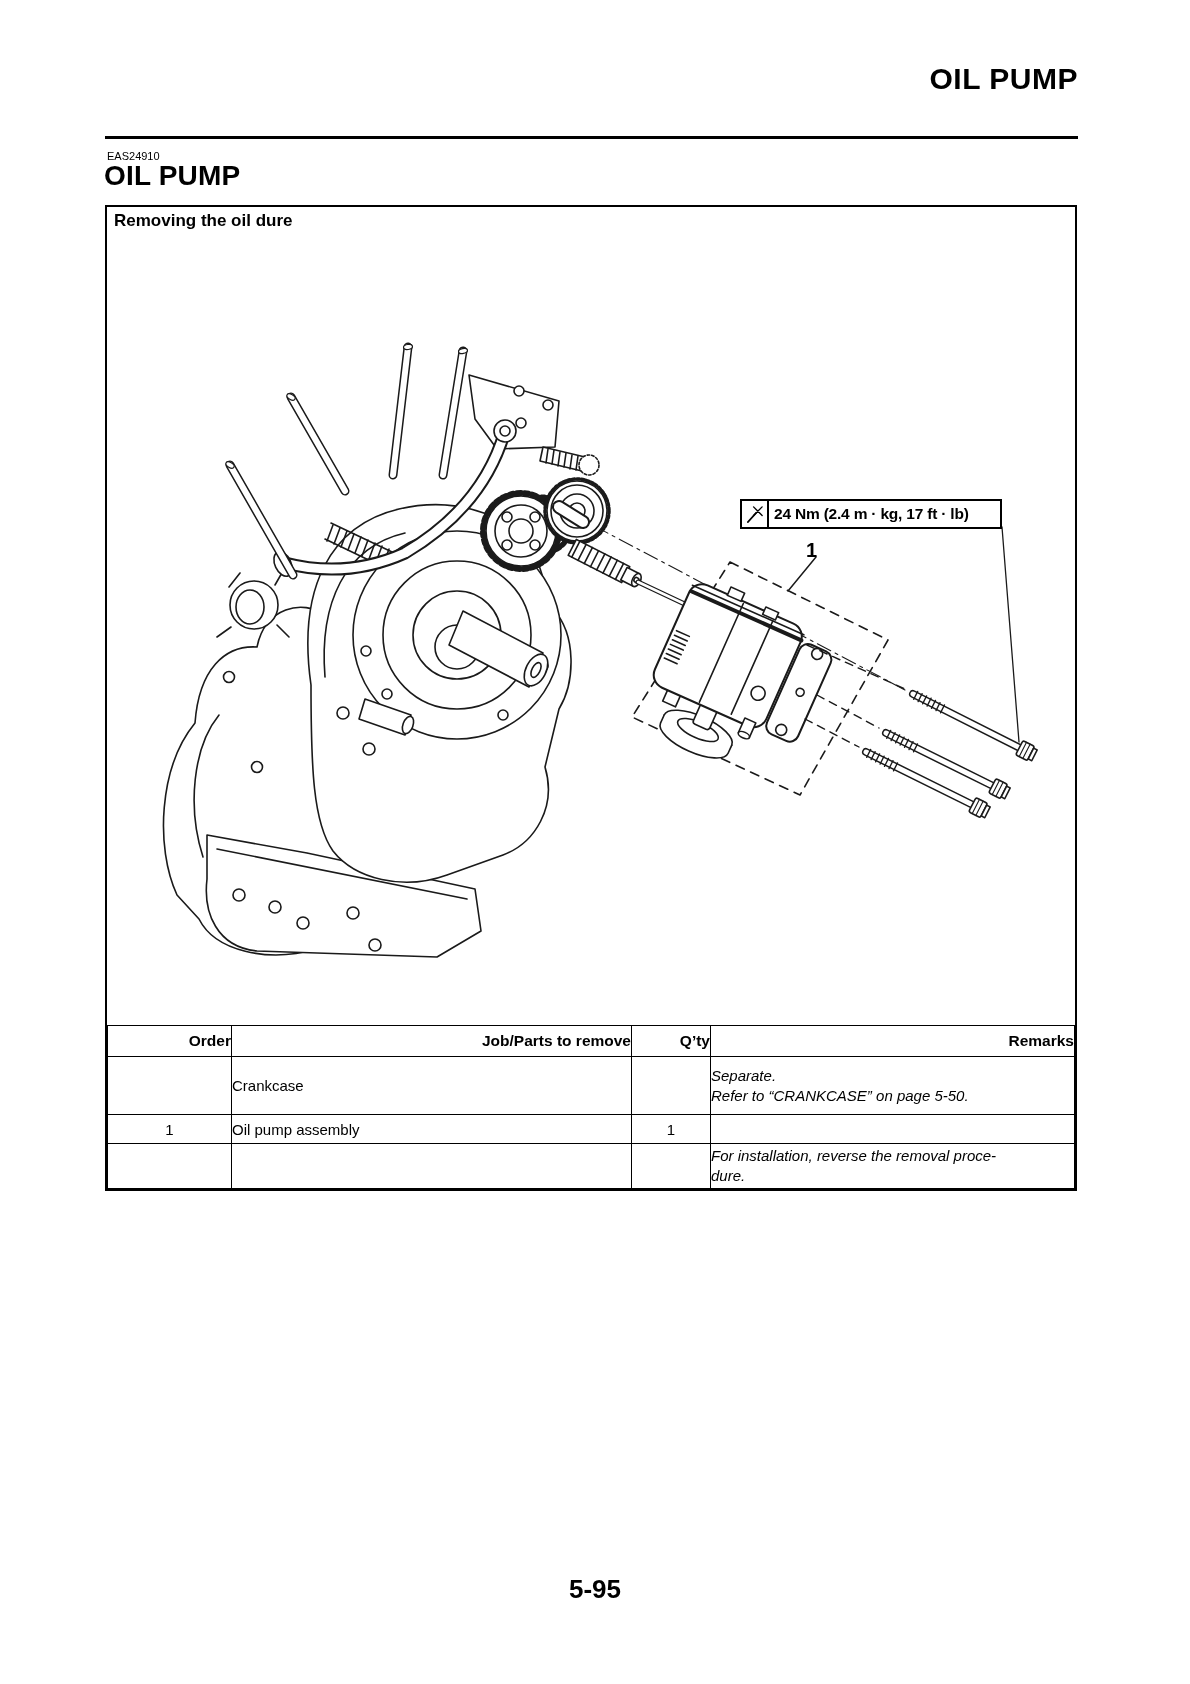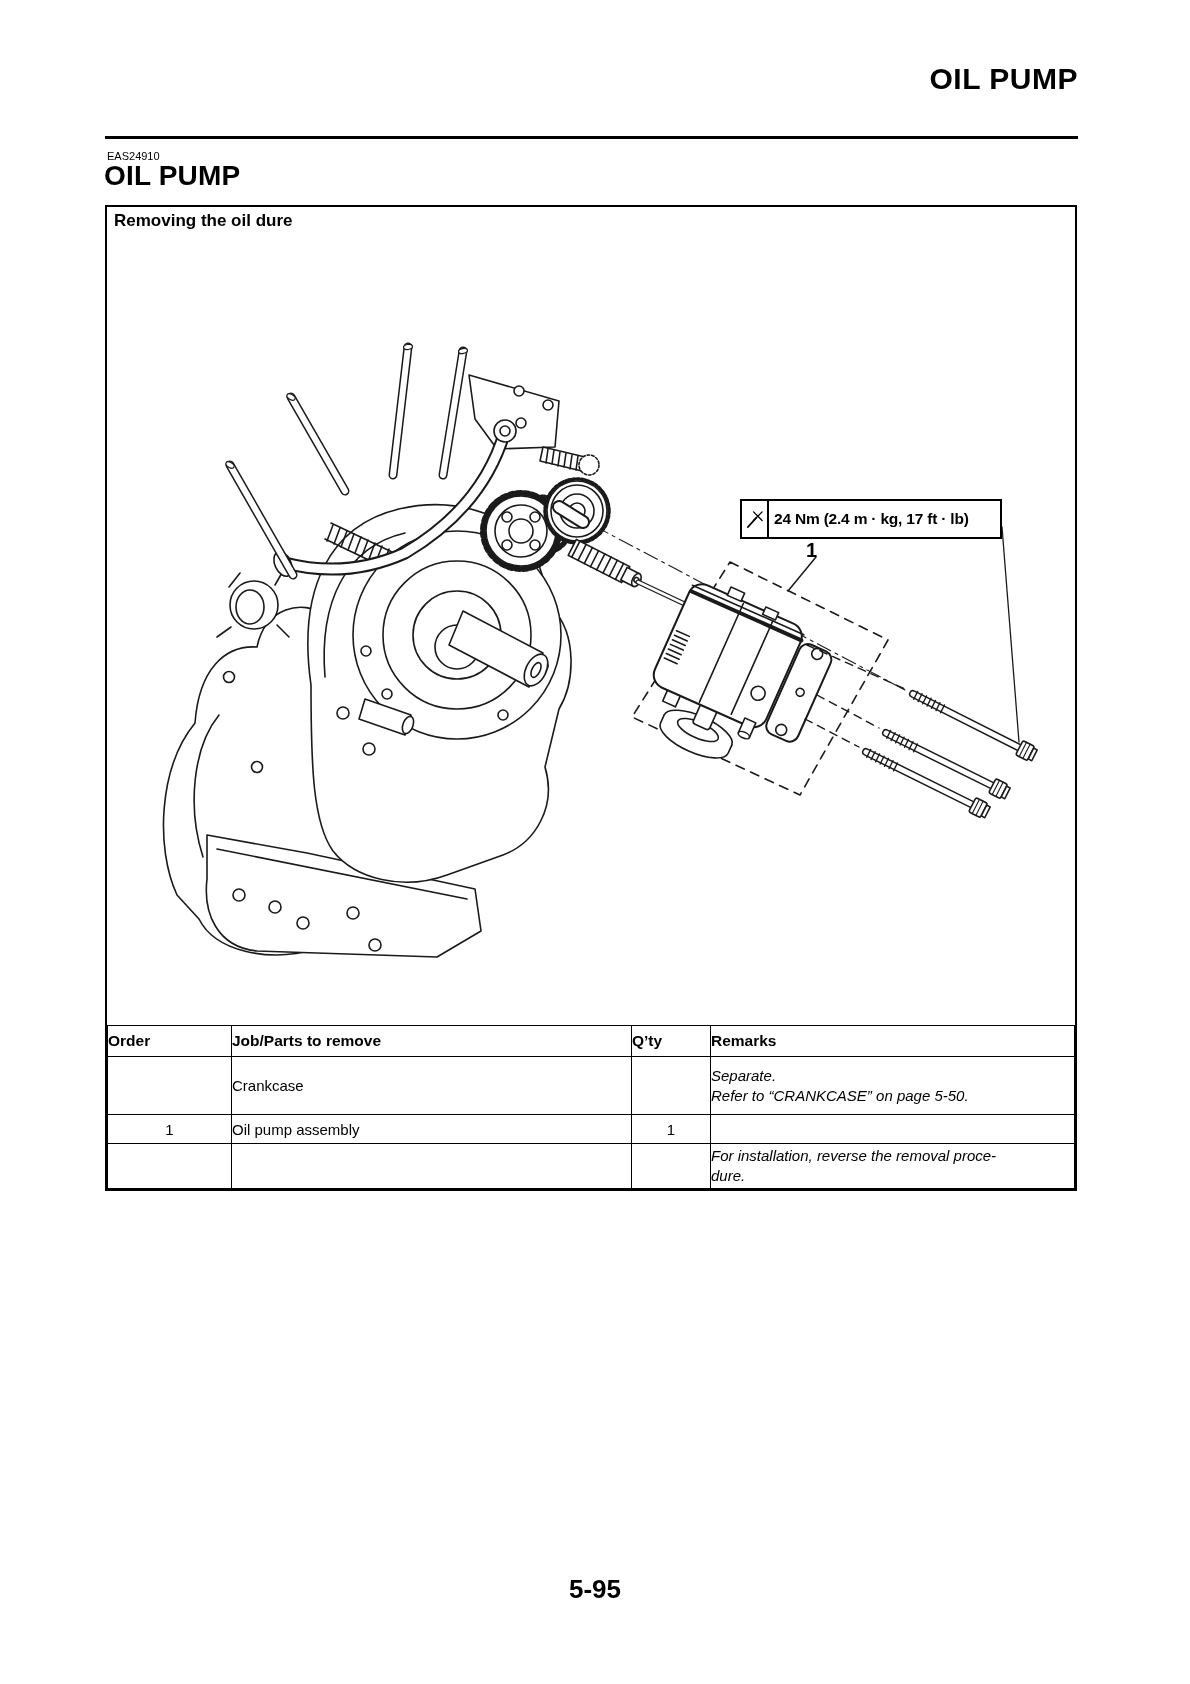--- a/index.html
+++ b/index.html
@@ -8,28 +8,28 @@
 
   .running-header{position:absolute;top:62px;right:112px;font-size:30px;font-weight:bold;letter-spacing:0.5px;}
   .header-rule{position:absolute;left:105px;top:136px;width:973px;height:3px;background:#000;}
   .eas-code{position:absolute;left:107px;top:150px;font-size:11px;}
   .section-title{position:absolute;left:104px;top:160px;font-size:28px;font-weight:bold;letter-spacing:0.2px;}
 
   .figure-frame{position:absolute;left:105px;top:205px;width:972px;height:986px;border:2px solid #000;box-sizing:border-box;}
   .figure-caption{position:absolute;left:7px;top:4px;font-size:17px;font-weight:bold;}
   .diagram-svg{position:absolute;left:0;top:0;}
 
-  .torque-callout{position:absolute;left:633px;top:292px;width:262px;height:40px;border:2px solid #000;box-sizing:border-box;display:flex;align-items:stretch;background:#fff;}
+  .torque-callout{position:absolute;left:633px;top:292px;width:262px;height:30px;border:2px solid #000;box-sizing:border-box;display:flex;align-items:stretch;background:#fff;}
   .torque-icon-cell{width:25px;border-right:2px solid #000;display:flex;align-items:center;justify-content:center;}
   .torque-text{flex:1;display:flex;align-items:center;padding-left:5px;font-size:15.5px;font-weight:bold;letter-spacing:-0.2px;white-space:nowrap;}
   .callout-number{position:absolute;left:699px;top:332px;font-size:20px;font-weight:bold;}
 
   table.parts-table{position:absolute;left:0;right:0;bottom:0;width:100%;border-collapse:collapse;table-layout:fixed;font-size:15px;}
   table.parts-table th,table.parts-table td{border:1.5px solid #000;padding:0;vertical-align:middle;}
-  table.parts-table th{font-size:15.5px;font-weight:bold;height:30px;text-align:left;}
+  table.parts-table th{font-size:15.5px;font-weight:bold;height:30px;text-align:right;}
   td.c-order,td.c-qty{text-align:center;}
   td.c-job{padding-left:8px;margin-left:43px;}
   td.c-remarks{padding-left:6px;font-style:italic;}
   tr.r1{height:58px;}
   tr.r2{height:29px;}
   tr.r3{height:45px;}
   .rl{line-height:20px;}
 
   .page-number{position:absolute;left:0;right:0;top:1574px;text-align:center;font-size:26px;font-weight:bold;}
 </style>

